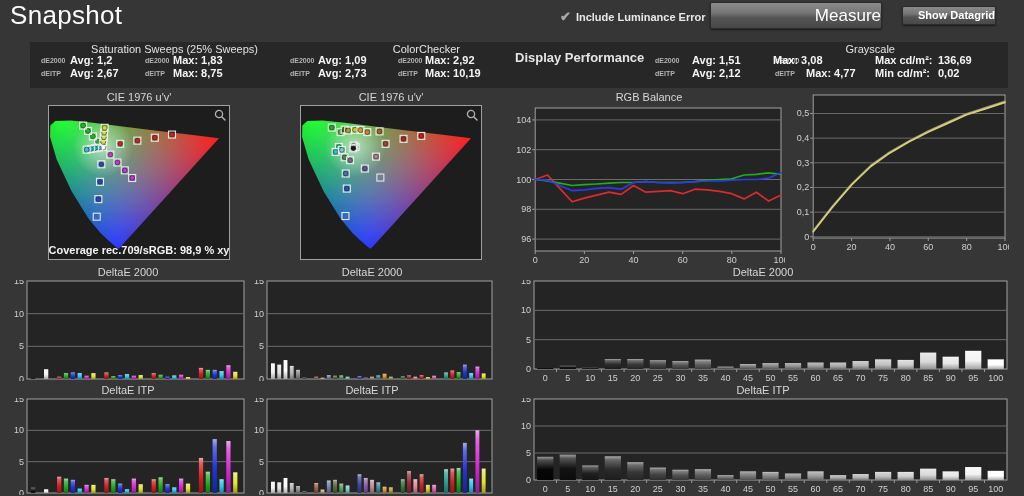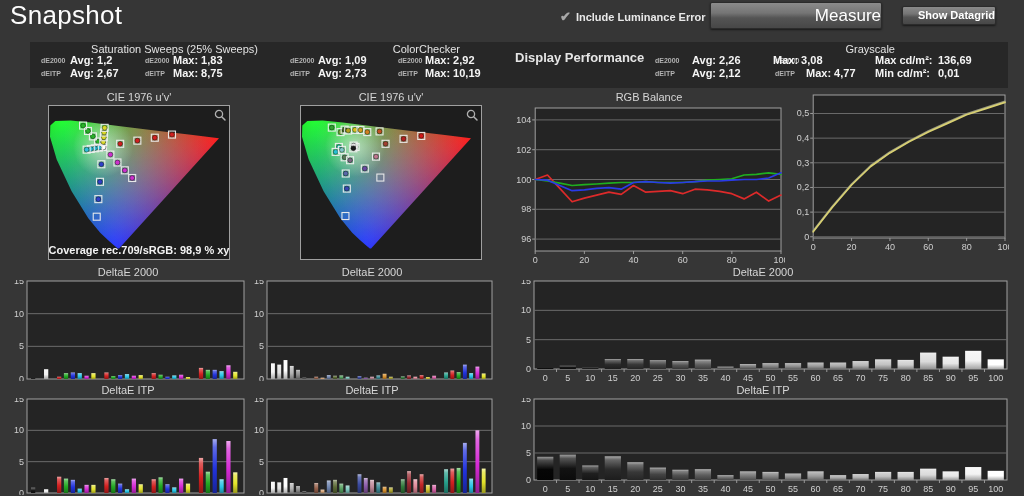--- a/index.html
+++ b/index.html
@@ -58,31 +58,31 @@
   <span class="v" style="left:395px;top:12px">Max: 2,92</span>
   <span class="m" style="left:260px;top:28px">dEITP</span>
   <span class="v" style="left:288px;top:25px">Avg: 2,73</span>
   <span class="m" style="left:368px;top:28px">dEITP</span>
   <span class="v" style="left:395px;top:25px">Max: 10,19</span>
 
   <div id="dp-label">Display Performance</div>
 
   <div class="hd" style="left:745px;top:1px;width:120px">Grayscale</div>
   <span class="m" style="left:625px;top:15px">dE2000</span>
-  <span class="v" style="left:662px;top:12px">Avg: 2,26</span>
+  <span class="v" style="left:662px;top:12px">Avg: 1,51</span>
   <span class="m" style="left:745px;top:15px">dE2000</span>
   <span class="v" style="left:743px;top:12px">Max: 3,08</span>
   <span class="m" style="left:625px;top:28px">dEITP</span>
   <span class="v" style="left:662px;top:25px">Avg: 2,12</span>
   <span class="m" style="left:745px;top:28px">dEITP</span>
   <span class="v" style="left:776px;top:25px">Max: 4,77</span>
   <span class="v" style="left:845px;top:12px">Max cd/m²:</span>
   <span class="v" style="left:908px;top:12px">136,69</span>
   <span class="v" style="left:845px;top:25px">Min cd/m²:</span>
-  <span class="v" style="left:908px;top:25px">0,01</span>
+  <span class="v" style="left:908px;top:25px">0,02</span>
 </div>
 
 <div class="panel" style="left:48px;top:92px;width:182px">
   <div class="ctitle">CIE 1976 u'v'</div>
   <div class="cbody" style="height:155px">
       <svg width="182" height="155">
         <defs>
           <clipPath id="cl0">
             <path d="M71.1 143.4 L 69.8 143.4 L 65.0 139.4 L 59.9 134.9 L 52.2 127.7 L 40.3 113.3 L 23.6 86.3 L 8.7 54.6 L 2.0 31.8 L 2.3 20.4 L 7.3 15.9 L 22.6 15.5 L 42.8 17.5 L 72.5 21.2 L 111.0 25.9 L 142.9 29.8 L 171.0 33.3 Z"></path>
           </clipPath>

